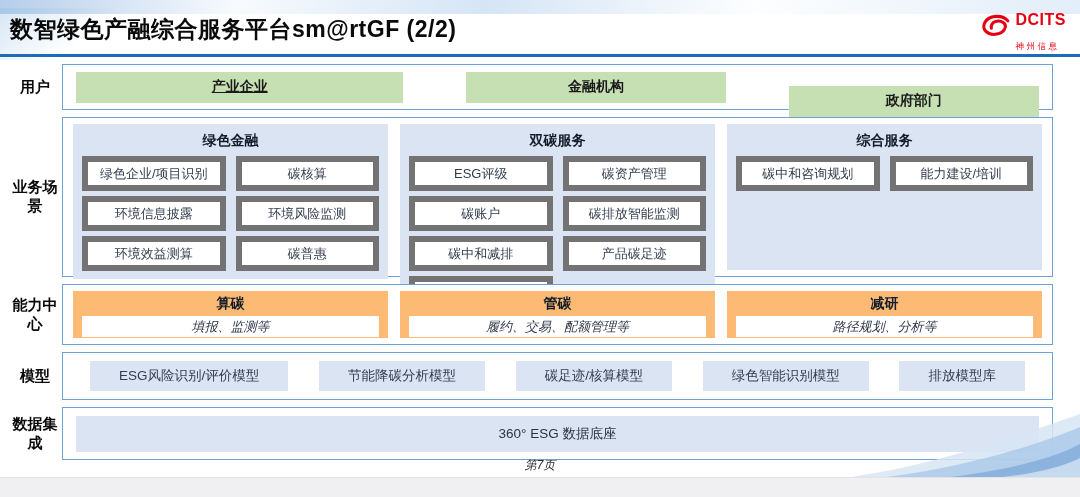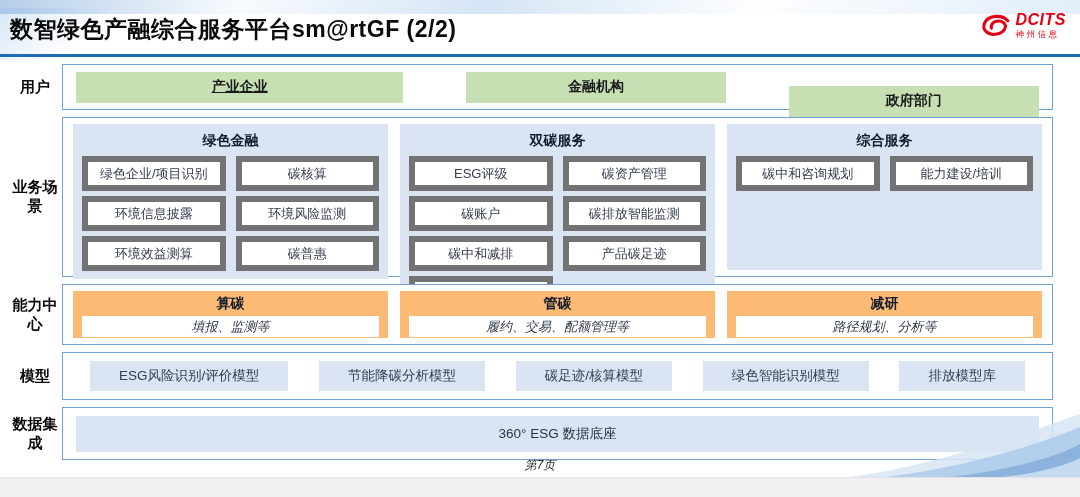--- a/index.html
+++ b/index.html
@@ -17,22 +17,22 @@
   .left-wisp{
     position:absolute;top:8px;left:-40px;width:210px;height:52px;
     background:linear-gradient(115deg, rgba(150,190,230,.45), rgba(255,255,255,0) 60%);
     transform:skewX(-35deg);border-radius:0 0 70px 0;
   }
   .header{position:absolute;top:0;left:0;right:0;height:57px;}
   .page-title{position:absolute;left:10px;top:14px;font-size:23px;font-weight:bold;color:#0a0a0a;letter-spacing:.5px;}
   .header-rule{position:absolute;left:0;right:0;top:54px;height:3px;background:#1e6cb5;}
   .logo{position:absolute;right:14px;top:12px;display:flex;align-items:flex-start;gap:3px;}
   .logo-texts{display:flex;flex-direction:column;line-height:1;}
-  .logo-name{font-size:16px;font-weight:bold;font-style:italic;color:#e60012;letter-spacing:.5px;}
-  .logo-sub{font-size:8.5px;color:#e60012;letter-spacing:2.5px;margin-top:2px;}
+  .logo-name{font-size:16px;font-weight:bold;color:#e60012;letter-spacing:.5px;}
+  .logo-sub{font-size:8.5px;color:#e60012;letter-spacing:2.5px;margin-top:14px;}
   
   .content{position:absolute;top:64px;left:8px;right:27px;}
   .row{display:flex;margin-bottom:7px;}
   .row-label{
     width:54px;flex:0 0 54px;display:flex;align-items:center;justify-content:center;
     text-align:center;font-size:15px;font-weight:bold;color:#0a0a0a;line-height:1.25;
   }
   .row-box{flex:1;border:1.5px solid #6fa0d8;background:#fff;box-sizing:border-box;}
   
   .users-box{height:46px;display:flex;align-items:center;justify-content:space-between;padding:4px 13px;}

